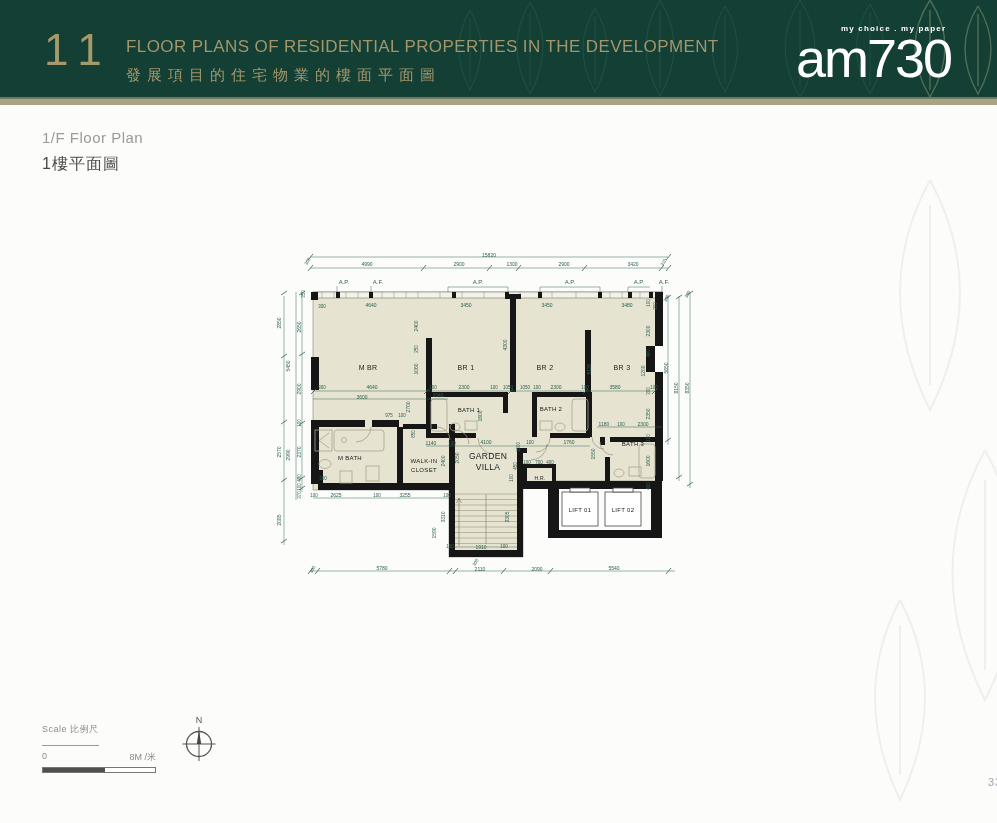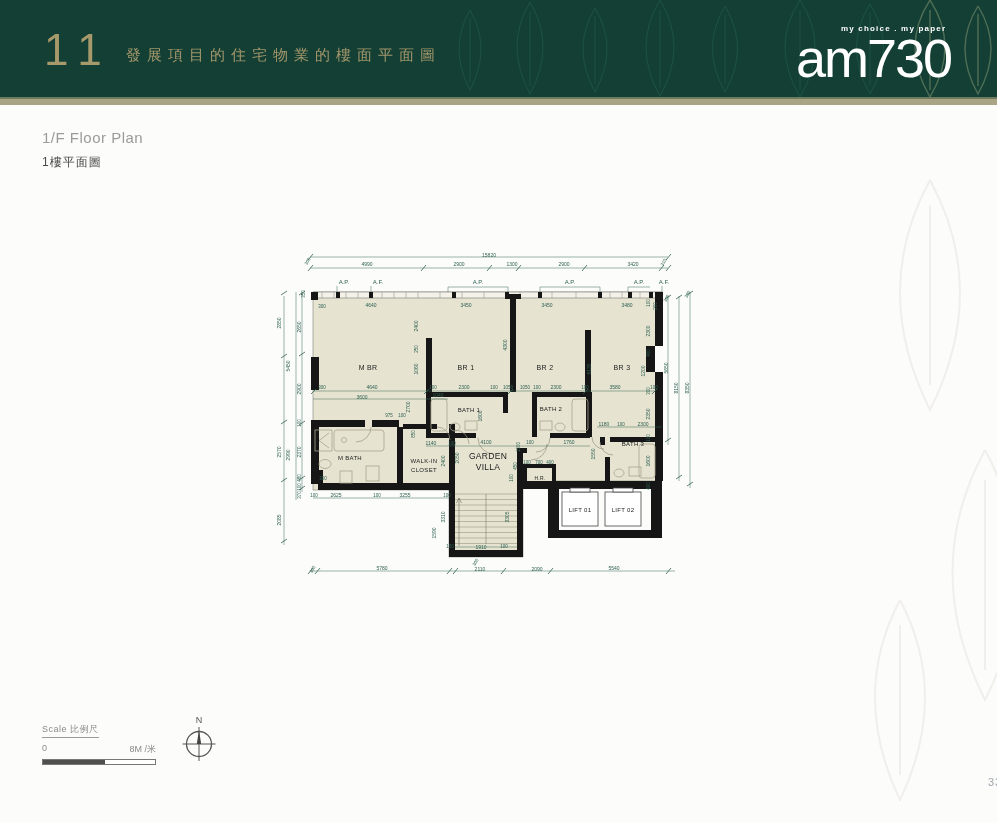--- a/index.html
+++ b/index.html
@@ -17,30 +17,30 @@
   .titles { position:absolute; left:126px; top:37px; color:#a3966a; }
   .title-en { font-size:17px; letter-spacing:0.4px; font-weight:400; }
   .title-zh { font-size:15px; letter-spacing:6px; margin-top:9px; font-weight:400; }
   .logo { position:absolute; right:46px; top:24px; color:#ffffff; }
   .logo-tagline { font-size:8px; letter-spacing:1.2px; font-weight:700; margin-left:0;padding-left:45px; }
   .logo-name { font-size:54px; font-weight:400; letter-spacing:-2px; line-height:0.95; }
 
   
   .subhead { position:absolute; left:42px; top:129px; }
   .subhead-en { font-size:15px; color:#9b9b9b; letter-spacing:0.5px; }
-  .subhead-zh { font-size:12px; color:#4a4a4a; letter-spacing:1px; margin-top:8px; }
+  .subhead-zh { font-size:16px; color:#4a4a4a; letter-spacing:1px; margin-top:8px; }
 
   
   #plan-svg { position:absolute; left:270px; top:240px; width:460px; height:350px; }
   .dim-text { fill:#2e6152; text-anchor:middle; font-family:"Liberation Sans",sans-serif; }
   .room-text { fill:#1c1c1c; text-anchor:middle; font-family:"Liberation Sans",sans-serif; letter-spacing:0.3px; }
 
   
   .scale-block { position:absolute; left:42px; top:723px; width:114px; color:#8a8a8a; font-size:9px; }
-  .scale-title { display:inline-block; border-bottom:1px solid #9a9a9a; padding-bottom:1px; letter-spacing:0.5px; }
+  .scale-title { display:inline-block; border-bottom:1px solid #9a9a9a; padding-bottom:9px; letter-spacing:0.5px; }
   .scale-nums { display:flex; justify-content:space-between; margin-top:5px; }
   .scale-bar { margin-top:3px; height:6px; display:flex; border:1px solid #777; }
   .scale-bar-dark { width:62px; background:#4f4f4f; }
   .scale-bar-light { flex:1; background:#ffffff; }
   #north-svg { position:absolute; left:182px; top:714px; width:34px; height:52px; }
   .page-number { position:absolute; left:988px; top:776px; font-size:11px; color:#9fa6ac; letter-spacing:1px; }
 
   .watermark-svg { position:absolute; left:780px; top:120px; width:217px; height:700px; }
 </style>
 </head>
@@ -59,20 +59,21 @@
         <path d="M800,0 q30,46 0,97 q-30,-51 0,-97 M800,10 v80"></path>
         <path d="M870,4 q27,43 0,90 q-27,-47 0,-90 M870,12 v74"></path>
       </g>
       <g fill="none" stroke="#5e7a5e" stroke-width="1.4" opacity="0.8">
         <path d="M930,0 q30,46 0,97 q-30,-51 0,-97 M930,10 v80"></path>
         <path d="M978,6 q26,42 0,88 q-26,-46 0,-88 M978,14 v72"></path>
       </g>
     </svg>
     <div class="chapter-number">11</div>
     <div class="titles">
+      <div class="title-en">FLOOR PLANS OF RESIDENTIAL PROPERTIES IN THE DEVELOPMENT</div>
       <div class="title-zh">發展項目的住宅物業的樓面平面圖</div>
     </div>
     <div class="logo">
       <div class="logo-tagline">my choice . my paper</div>
       <div class="logo-name">am730</div>
     </div>
   </div>
   <div class="gold-bar"></div>
 
   <svg class="watermark-svg" viewBox="0 0 217 700">

